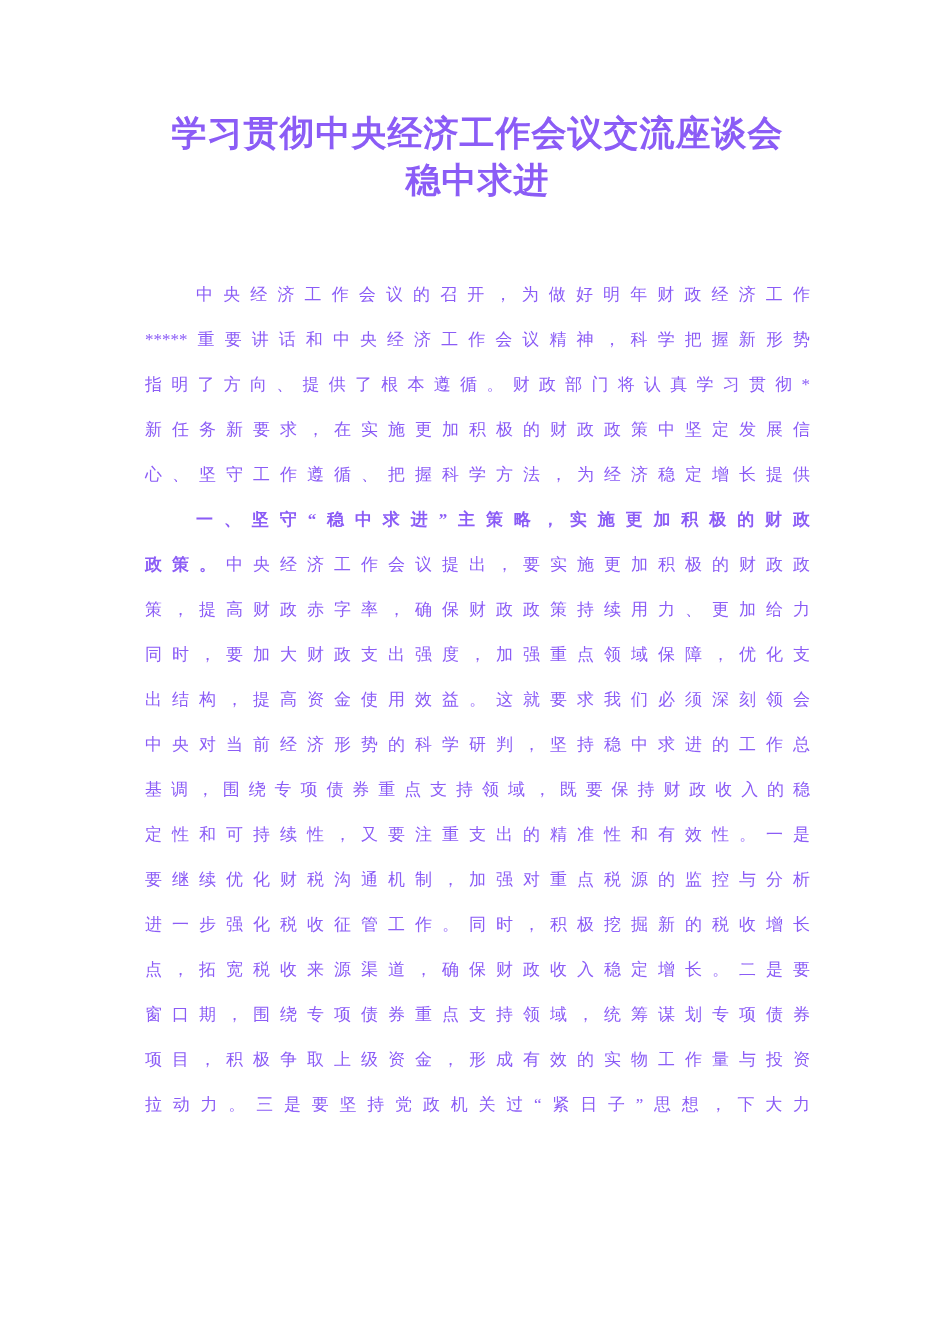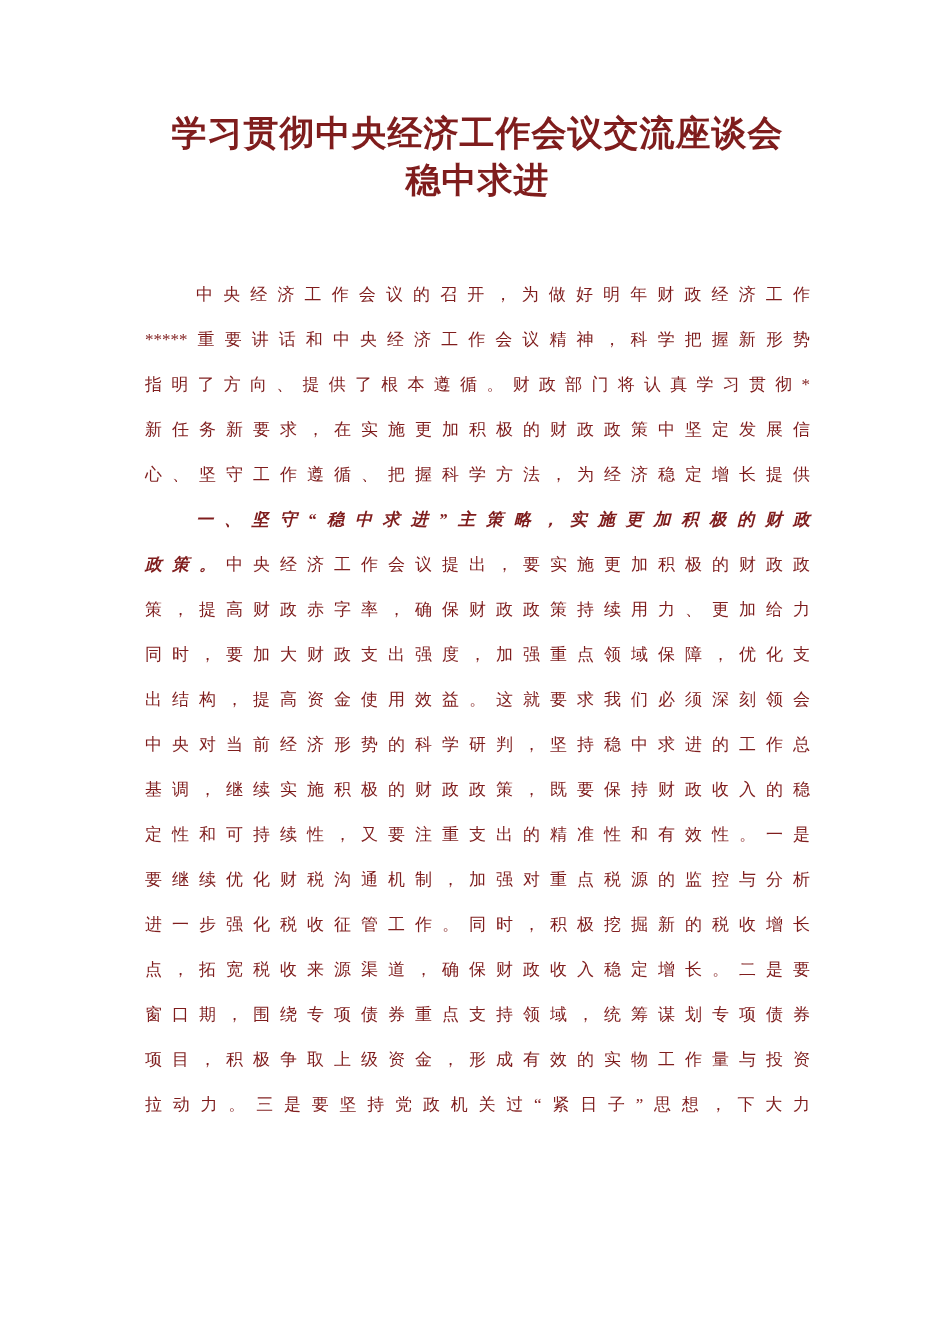--- a/index.html
+++ b/index.html
@@ -5,21 +5,21 @@
   html, body {
     margin: 0;
     padding: 0;
     background: #ffffff;
   }
   .page {
     position: relative;
     width: 950px;
     height: 1344px;
     background: #ffffff;
-    color: #7f1d1d;
+    color: #8b5cf6;
     font-family: "Liberation Serif", serif;
     overflow: hidden;
   }
   .title-block {
     position: absolute;
     top: 110px;
     left: 145px;
     width: 665px;
     text-align: center;
     font-size: 35px;
@@ -44,21 +44,20 @@
   }
   .line.nojustify {
     text-align: left;
     text-align-last: left;
   }
   .line.indent {
     text-indent: 51px;
   }
   .seg-bold {
     font-weight: bold;
-    font-style: italic;
   }
 </style>
 </head>
 <body>
 
 <div class="page">
   <div class="title-block">
     <div>学习贯彻中央经济工作会议交流座谈会</div>
     <div>稳中求进</div>
   </div>
@@ -67,21 +66,21 @@
       <div class="line justify"><span class="seg-normal">*****重要讲话和中央经济工作会议精神，科学把握新形势</span></div>
       <div class="line justify"><span class="seg-normal">指明了方向、提供了根本遵循。财政部门将认真学习贯彻*</span></div>
       <div class="line justify"><span class="seg-normal">新任务新要求，在实施更加积极的财政政策中坚定发展信</span></div>
       <div class="line justify"><span class="seg-normal">心、坚守工作遵循、把握科学方法，为经济稳定增长提供</span></div>
       <div class="line justify indent"><span class="seg-bold">一、坚守“稳中求进”主策略，实施更加积极的财政</span></div>
       <div class="line justify"><span class="seg-bold">政策。</span><span class="seg-normal">中央经济工作会议提出，要实施更加积极的财政政</span></div>
       <div class="line justify"><span class="seg-normal">策，提高财政赤字率，确保财政政策持续用力、更加给力</span></div>
       <div class="line justify"><span class="seg-normal">同时，要加大财政支出强度，加强重点领域保障，优化支</span></div>
       <div class="line justify"><span class="seg-normal">出结构，提高资金使用效益。这就要求我们必须深刻领会</span></div>
       <div class="line justify"><span class="seg-normal">中央对当前经济形势的科学研判，坚持稳中求进的工作总</span></div>
-      <div class="line justify"><span class="seg-normal">基调，继续实施积极的财政政策，既要保持财政收入的稳</span></div>
+      <div class="line justify"><span class="seg-normal">基调，围绕专项债券重点支持领域，既要保持财政收入的稳</span></div>
       <div class="line justify"><span class="seg-normal">定性和可持续性，又要注重支出的精准性和有效性。一是</span></div>
       <div class="line justify"><span class="seg-normal">要继续优化财税沟通机制，加强对重点税源的监控与分析</span></div>
       <div class="line justify"><span class="seg-normal">进一步强化税收征管工作。同时，积极挖掘新的税收增长</span></div>
       <div class="line justify"><span class="seg-normal">点，拓宽税收来源渠道，确保财政收入稳定增长。二是要</span></div>
       <div class="line justify"><span class="seg-normal">窗口期，围绕专项债券重点支持领域，统筹谋划专项债券</span></div>
       <div class="line justify"><span class="seg-normal">项目，积极争取上级资金，形成有效的实物工作量与投资</span></div>
       <div class="line justify"><span class="seg-normal">拉动力。三是要坚持党政机关过“紧日子”思想，下大力</span></div>
     </div>
 </div>
 

